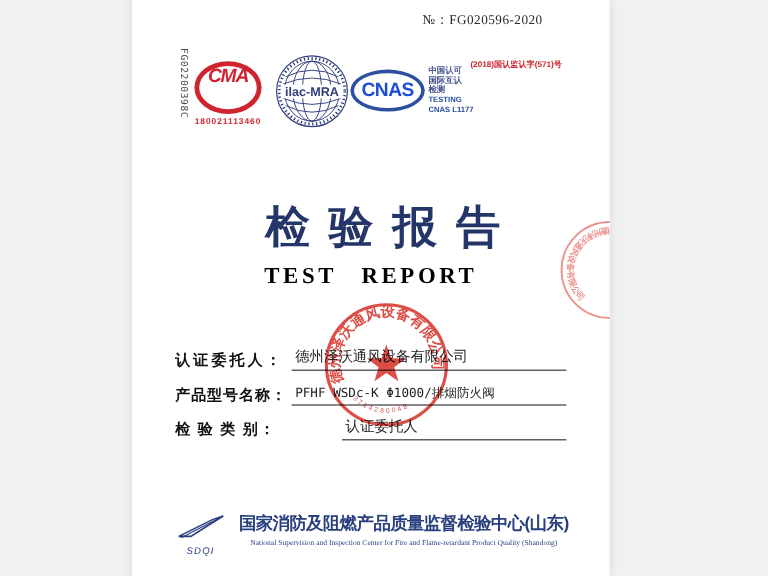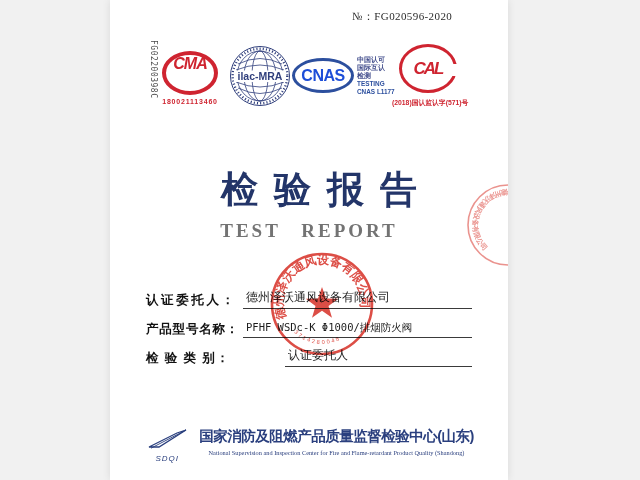--- a/index.html
+++ b/index.html
@@ -64,21 +64,21 @@
   .cal-caption { margin-top:5px; margin-left:-7px; color:#cf2430; font-size:6.8px; font-weight:bold; white-space:nowrap; }
 
   
   .title-wrap { position:absolute; left:110px; top:170px; width:398px; text-align:center; }
   .title-zh {
     font-size:37px; font-weight:bold; color:#233569;
     letter-spacing:16px; padding-left:16px; line-height:1.1;margin-left:20px;
   }
   .title-en {
     margin-top:9px; font-family:"Liberation Serif", serif; font-weight:bold;
-    font-size:19px; color:#737373; letter-spacing:3px; word-spacing:13px;
+    font-size:19px; color:#000000; letter-spacing:3px; word-spacing:13px;
   }
 
   
   .field { position:absolute; left:146px; width:326px; height:18px; display:flex; align-items:flex-end; }
   .field .label { width:97px; font-size:12.5px; font-weight:bold; color:#111; white-space:nowrap; flex:none; }
   .field.f1 { top:291px; } .field.f1 .label { letter-spacing:2.6px; }
   .field.f2 { top:320px; } .field.f2 .label { letter-spacing:.8px; }
   .field.f3 { top:349px;gap:42px; } .field.f3 .label { letter-spacing:1.4px; }
   .field .value {
     flex:1; border-bottom:1.2px solid #3a3a3a; padding:0 0 2px 3px;
@@ -137,23 +137,20 @@
 </div>
 <div class="cnas-caption">
   <div class="zh">中国认可</div>
   <div class="zh">国际互认</div>
   <div class="zh">检测</div>
   <div class="en">TESTING</div>
   <div class="en">CNAS L1177</div>
 </div>
 
 <div class="cal">
-  <div class="cal-ring">
-      <span>CAL</span>
-    </div>
   <div class="cal-caption">(2018)国认监认字(571)号</div>
 </div>
 
 <div class="title-wrap">
   <div class="title-zh">检验报告</div>
   <div class="title-en">TEST REPORT</div>
 </div>
 
 <div class="field f1">
   <span class="label">认证委托人：</span>

